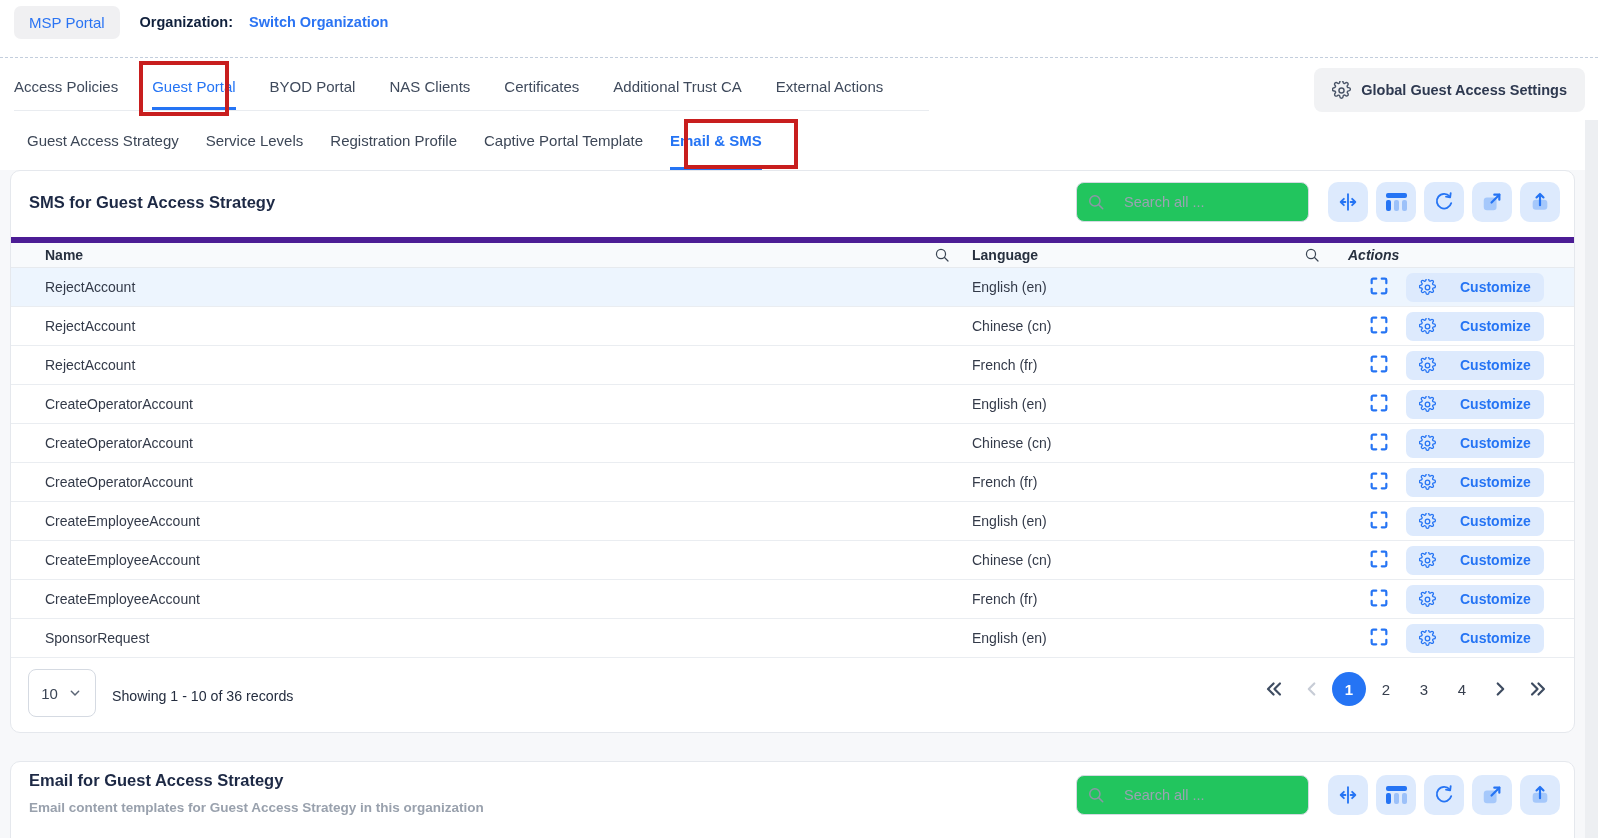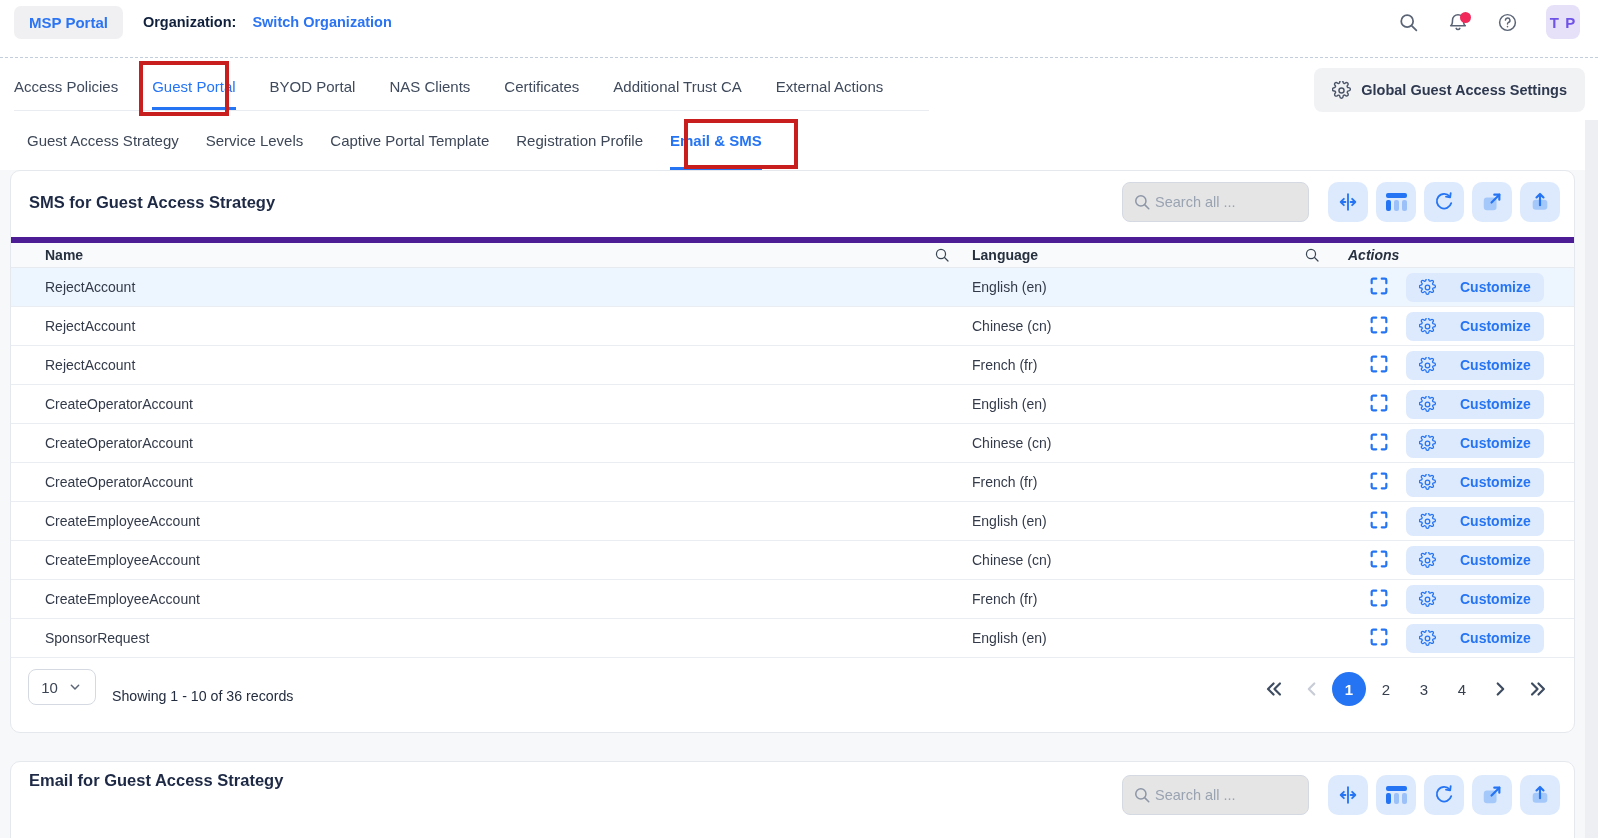--- a/index.html
+++ b/index.html
@@ -3,21 +3,21 @@
 <meta charset="utf-8">
 <style>
   * { margin:0; padding:0; box-sizing:border-box; }
   html,body { width:1598px; height:838px; }
   body {
     position:relative; overflow:hidden; background:#ffffff;
     font-family:"Liberation Sans", sans-serif; color:#2c3547;
   }
   
   .header { height:44px; display:flex; align-items:center; padding:0 18px 0 14px; background:#fff; }
-  .app-btn { background:#f0f0f2; color:#2b74f3; font-weight:700; font-size:15px;
+  .app-btn { background:#f0f0f2; color:#2b74f3; font-weight:400; font-size:15px;
              padding:8px 15px; border-radius:7px; border:none; cursor:pointer;
              font-family:"Liberation Sans", sans-serif; }
   .org-wrap { margin-left:20px; font-size:14.5px; }
   .org-label { font-weight:700; color:#10203c; }
   .org-name { font-weight:700; color:#2b74f3; margin-left:12px; cursor:pointer; text-decoration:none; }
   .hdr-spacer { flex:1; }
   .hdr-icons { display:flex; align-items:center; gap:28px; }
   .hicon { width:21px; height:21px; color:#5a6475; display:inline-flex; cursor:pointer; }
   .hicon svg { width:100%; height:100%; }
   .bell-wrap { position:relative; width:22px; height:22px; color:#5a6475; cursor:pointer; }
@@ -50,22 +50,22 @@
   .right-gutter { position:absolute; top:120px; right:0; bottom:0; width:13px; background:#edeff2; z-index:2; }
   .card { background:#fff; border:1px solid #e5e8ed; border-radius:10px; position:relative; }
   .card.sms { height:563px; }
   .card.email { margin-top:28px; height:220px; }
   .card-title { position:absolute; left:18px; top:22px; font-size:16.5px; font-weight:700; color:#1d2945; }
   .card.email .card-title { top:9px; }
   .card-subtitle { position:absolute; left:18px; top:38px; font-size:13.5px; font-weight:700; color:#99a1ad; }
   .head-tools { position:absolute; right:14px; top:11px; display:flex; align-items:center; gap:19px; z-index:1; }
   .card.email .head-tools { top:13px; }
   .search-wrap { position:relative; }
-  .search-wrap input { width:187px; height:40px; border:1px solid #d5dae2; border-radius:8px;
-       padding:0 10px 0 32px; font-size:14.5px; color:#333d4f; outline:none; background:#e5e5e5;
+  .search-wrap input { width:233px; height:40px; border:1px solid #d5dae2; border-radius:8px;
+       padding:0 10px 0 47px; font-size:14.5px; color:#333d4f; outline:none; background:#22c55e;
        font-family:"Liberation Sans", sans-serif; }
   .search-wrap input::placeholder { color:#9aa3b2; }
   .search-wrap .sicon { position:absolute; left:11px; top:11px; width:18px; height:18px; color:#8d96a6; }
   .search-wrap .sicon svg { width:100%; height:100%; }
   .toolbar { display:flex; gap:8px; }
   .tool-btn { width:40px; height:40px; border:none; border-radius:10px; background:#ddeafd;
               display:flex; align-items:center; justify-content:center; cursor:pointer; color:#2574f4; }
   .tool-btn svg { width:22px; height:22px; }
   .cols-icon { position:relative; width:21px; height:18px; display:inline-block; }
   .cols-icon i { position:absolute; border-radius:2px; background:#9cc1f9; }
@@ -92,21 +92,21 @@
                 display:inline-flex; cursor:pointer; padding:0; }
   .expand-btn svg { width:22px; height:22px; }
   .customize-btn { display:inline-flex; align-items:center; gap:24px; background:#ddeafd; border:none;
                    border-radius:7px; padding:6px 13px; color:#2574f4; font-weight:700; font-size:14px;
                    cursor:pointer; font-family:"Liberation Sans", sans-serif; }
   .customize-btn .gicon { width:17px; height:17px; display:inline-flex; }
   .customize-btn .gicon svg { width:100%; height:100%; }
 
   
   .pag-row { position:relative; height:75px; }
-  .size-select { position:absolute; left:17px; top:11px; width:68px; height:36px; border:1px solid #d5dae2;
+  .size-select { position:absolute; left:17px; top:11px; width:68px; height:48px; border:1px solid #d5dae2;
                  border-radius:8px; background:#fff; display:flex; align-items:center; justify-content:center;
                  gap:9px; font-size:15px; color:#3b4555; cursor:pointer; }
   .size-select .cicon { width:16px; height:16px; color:#5b6575; display:inline-flex; }
   .size-select .cicon svg { width:100%; height:100%; }
   .showing { position:absolute; left:101px; top:0; height:75px; display:flex; align-items:center;
              font-size:14.2px; color:#242d3f; }
   .pager { position:absolute; right:18px; top:13px; display:flex; align-items:center; gap:2px; }
   .pg-btn { width:36px; height:36px; display:flex; align-items:center; justify-content:center;
             background:transparent; border:none; color:#3e4c61; cursor:pointer; }
   .pg-btn svg { width:22px; height:22px; }
@@ -124,43 +124,20 @@
 </head>
 <body>
 
 <div class="header">
   <button class="app-btn">MSP Portal</button>
   <div class="org-wrap">
     <span class="org-label">Organization:</span>
     <a class="org-name">Switch Organization</a>
   </div>
   <div class="hdr-spacer"></div>
-  <div class="hdr-icons">
-    <span class="hicon">
-      <svg viewBox="0 0 24 24" fill="none" stroke="currentColor" stroke-width="2" stroke-linecap="round">
-          <circle cx="10.5" cy="10.5" r="6.8"></circle>
-          <line x1="15.8" y1="15.8" x2="21" y2="21"></line>
-        </svg>
-    </span>
-    <span class="bell-wrap">
-      <svg viewBox="0 0 24 24" fill="none" stroke="currentColor" stroke-width="1.7" stroke-linecap="round" stroke-linejoin="round">
-          <path d="M18 10a6 6 0 0 0-12 0c0 5-2 6-2 6h16s-2-1-2-6"></path>
-          <path d="M10 19a2.2 2.2 0 0 0 4 0"></path>
-        </svg>
-      <span class="bell-dot" style="background: rgb(240, 41, 90);"></span>
-    </span>
-    <span class="hicon">
-      <svg viewBox="0 0 24 24" fill="none" stroke="currentColor" stroke-width="1.7" stroke-linecap="round">
-          <circle cx="12" cy="12" r="9"></circle>
-          <path d="M9.6 9.2a2.6 2.6 0 1 1 3.5 2.7c-.9.4-1.1 1-1.1 1.8"></path>
-          <line x1="12" y1="16.6" x2="12" y2="16.9"></line>
-        </svg>
-    </span>
-    <span class="avatar" style="background: rgb(230, 224, 248); color: rgb(111, 82, 230);">T P</span>
-  </div>
 </div>
 <div class="hdr-divider"></div>
 
 <div class="tabbar">
   <div class="tabs-list">
       <div class="tab">Access Policies</div>
       <div class="tab active">Guest Portal</div>
       <div class="tab">BYOD Portal</div>
       <div class="tab">NAS Clients</div>
       <div class="tab">Certificates</div>
@@ -174,22 +151,22 @@
           <path d="M19.4 13.5a1.7 1.7 0 0 0 .4 1.9l.1.1a2 2 0 1 1-2.9 2.9l-.1-.1a1.7 1.7 0 0 0-1.9-.4 1.7 1.7 0 0 0-1 1.6v.2a2 2 0 1 1-4.1 0v-.1a1.7 1.7 0 0 0-1.1-1.6 1.7 1.7 0 0 0-1.9.4l-.1.1a2 2 0 1 1-2.9-2.9l.1-.1a1.7 1.7 0 0 0 .4-1.9 1.7 1.7 0 0 0-1.6-1h-.2a2 2 0 1 1 0-4.1h.1a1.7 1.7 0 0 0 1.6-1.1 1.7 1.7 0 0 0-.4-1.9l-.1-.1a2 2 0 1 1 2.9-2.9l.1.1a1.7 1.7 0 0 0 1.9.4h.1a1.7 1.7 0 0 0 1-1.6v-.2a2 2 0 1 1 4.1 0v.1a1.7 1.7 0 0 0 1 1.6 1.7 1.7 0 0 0 1.9-.4l.1-.1a2 2 0 1 1 2.9 2.9l-.1.1a1.7 1.7 0 0 0-.4 1.9v.1a1.7 1.7 0 0 0 1.6 1h.2a2 2 0 1 1 0 4.1h-.1a1.7 1.7 0 0 0-1.6 1z"></path>
         </svg>
     </span>
     <span>Global Guest Access Settings</span>
   </button>
 </div>
 
 <div class="subtabs">
     <div class="subtab">Guest Access Strategy</div>
     <div class="subtab">Service Levels</div>
+    <div class="subtab">Registration Profile</div>
     <div class="subtab">Captive Portal Template</div>
-    <div class="subtab">Registration Profile</div>
     <div class="subtab active">Email &amp; SMS</div>
   </div>
 
 <div class="content">
 
   <section class="card sms">
     <h2 class="card-title">SMS for Guest Access Strategy</h2>
     <div class="head-tools">
       <span class="search-wrap">
         <span class="sicon">
@@ -560,20 +537,21 @@
               <polyline points="5.5,6 11.5,12 5.5,18"></polyline>
               <polyline points="12.5,6 18.5,12 12.5,18"></polyline>
             </svg>
         </button>
       </div>
     </div>
   </section>
 
   <section class="card email">
     <h2 class="card-title">Email for Guest Access Strategy</h2>
+    <div class="card-subtitle">Email content templates for Guest Access Strategy in this organization</div>
     <div class="head-tools">
       <span class="search-wrap">
         <span class="sicon">
           <svg viewBox="0 0 24 24" fill="none" stroke="currentColor" stroke-width="2" stroke-linecap="round">
               <circle cx="10.5" cy="10.5" r="6.8"></circle>
               <line x1="15.8" y1="15.8" x2="21" y2="21"></line>
             </svg>
         </span>
         <input placeholder="Search all ..." style="">
       </span>

